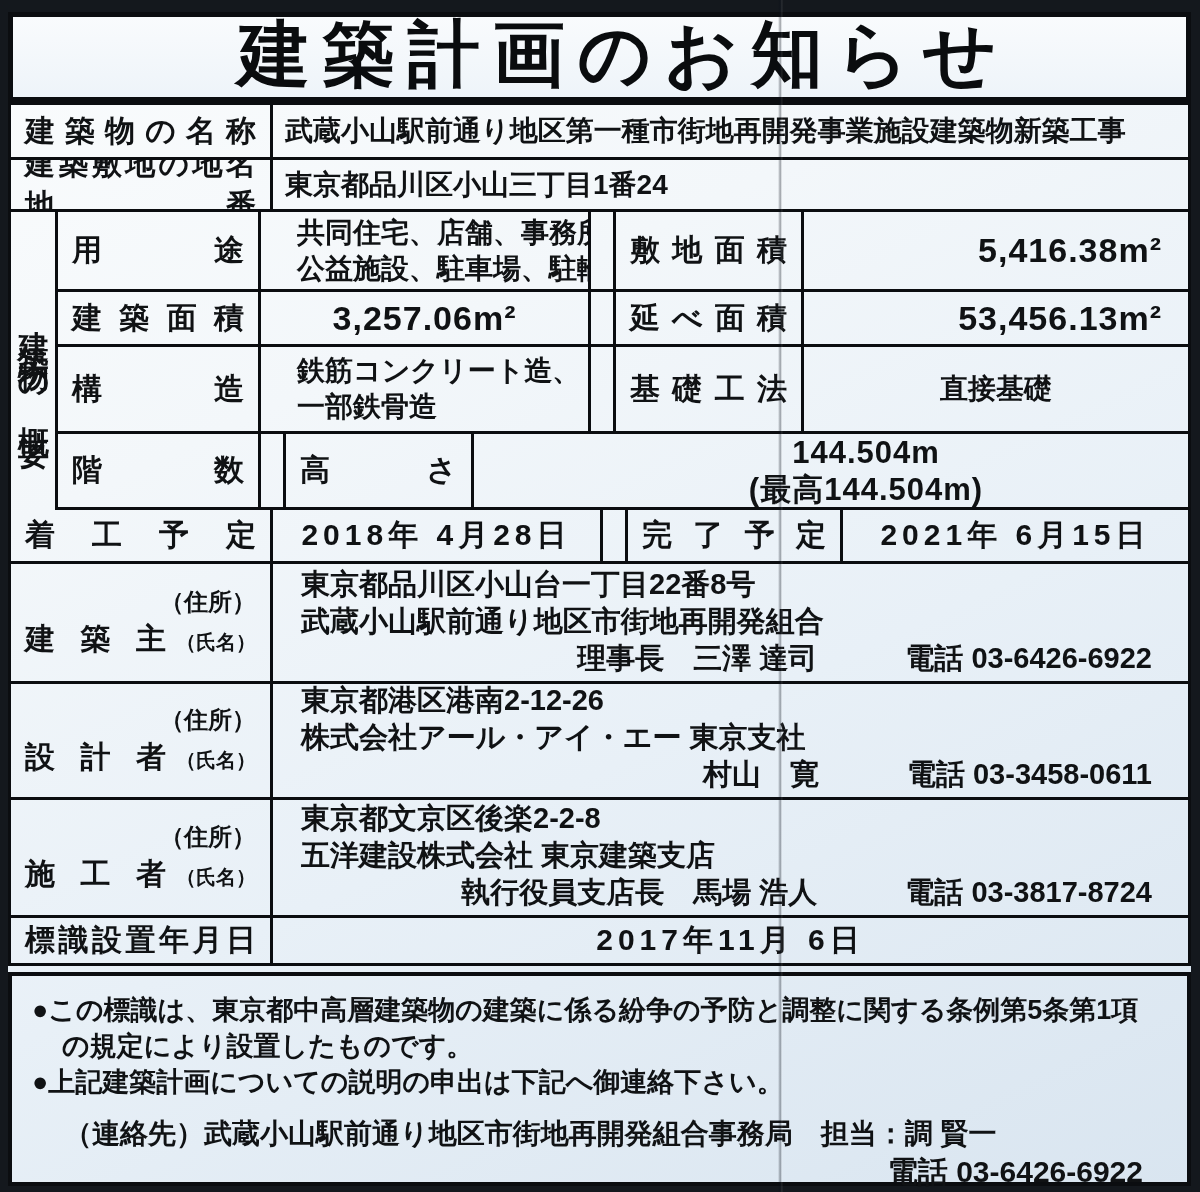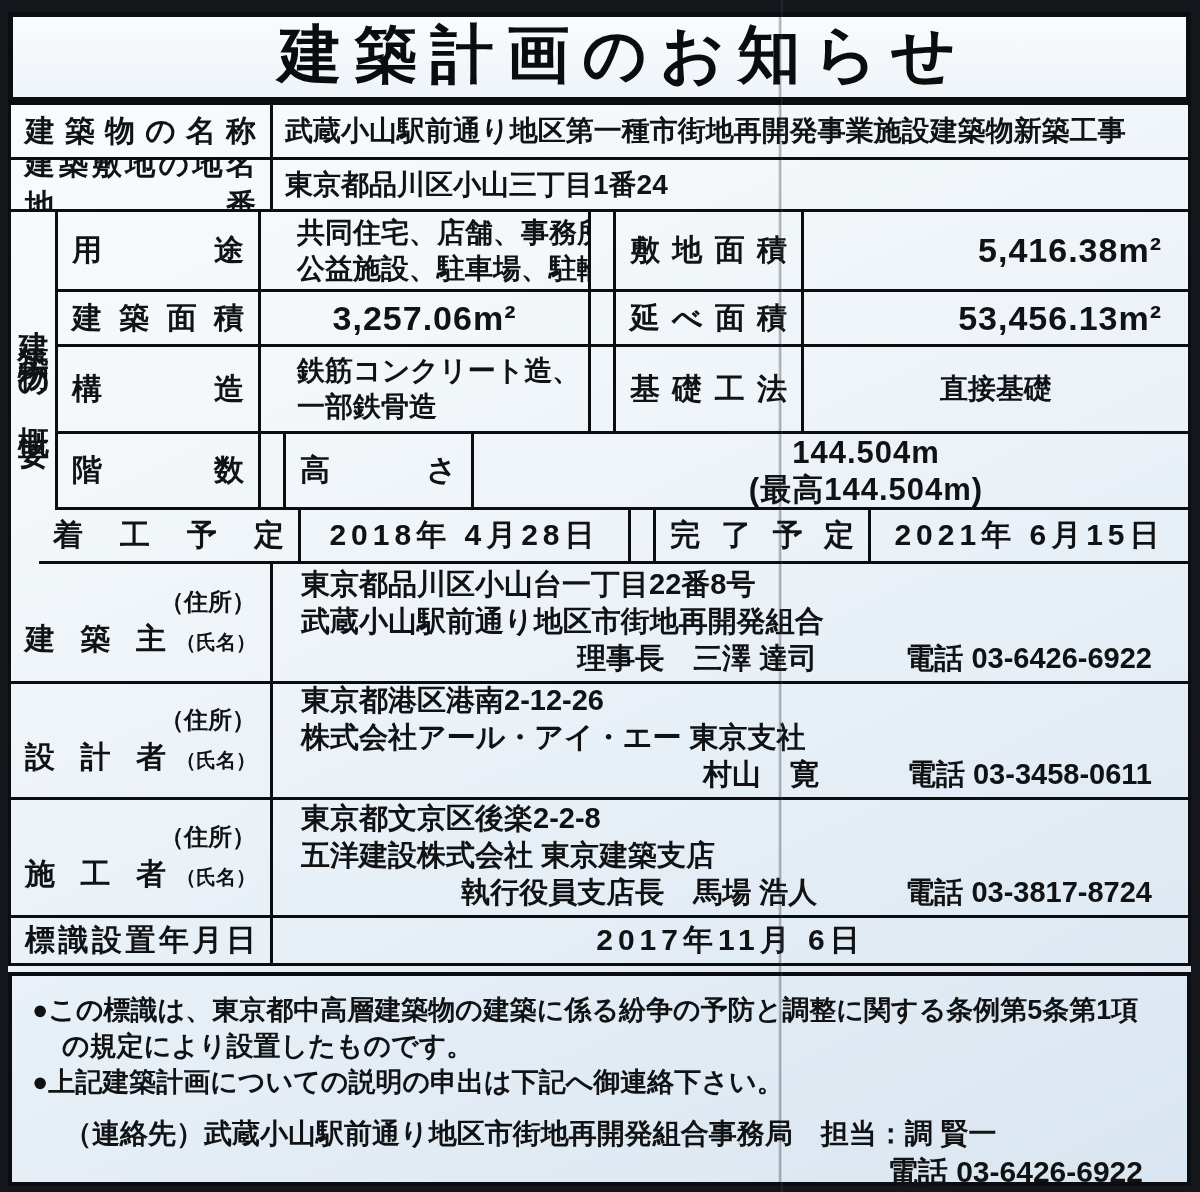--- a/index.html
+++ b/index.html
@@ -24,40 +24,40 @@
     position:absolute;left:778px;top:0;width:5px;height:1192px;z-index:6;pointer-events:none;
     background:linear-gradient(to right,rgba(0,0,0,0) 0%,rgba(8,14,24,0.38) 45%,rgba(255,255,255,0.10) 80%,rgba(0,0,0,0) 100%);
   }
   .title-box{
     position:absolute;left:0;top:0;width:1183px;height:90px;
     border:5px solid var(--line);box-sizing:border-box;
     display:flex;align-items:center;justify-content:center;
     background:linear-gradient(180deg,#f9fbfd 0%,#eef4f9 100%);
   }
   .title-box span{
-    font-size:63px;font-weight:bold;letter-spacing:13px;color:#0a0c0e;
+    font-size:72px;font-weight:bold;letter-spacing:13px;color:#0a0c0e;
     white-space:nowrap;transform:translateY(-2px);margin-left:48px;
   }
   .ntable{
     position:absolute;left:0;top:90px;width:1183px;
     border:3px solid var(--line);box-sizing:border-box;
     display:flex;flex-direction:column;
   }
   .row{display:flex;border-bottom:3px solid var(--line);box-sizing:border-box;}
   .row:last-child{border-bottom:none;}
   .cell{box-sizing:border-box;border-right:3px solid var(--line);display:flex;align-items:center;overflow:hidden;}
   .cell.last{border-right:none;}
   .flex1{flex:1;}
   .jl{display:block;width:100%;text-align:justify;text-align-last:justify;}
   .lab{font-size:30px;font-weight:bold;padding:0 14px;}
   .val-left{font-size:28px;font-weight:bold;padding:0 12px;white-space:nowrap;}
   .center{justify-content:center;text-align:center;}
   .r-name{height:55px;}
   .r-addr{height:52px;}
-  .r-sched{height:54px;margin-left:28px;}
+  .r-sched{height:54px;}
   .r-owner{height:120px;}
   .r-designer{height:116px;}
   .r-contractor{height:118px;}
   .r-signdate{height:45px;}
   .w-label{width:262px;}
   .w-lval{width:330px;}
   .w-spacer{width:25px;}
   .w-rlabel{width:188px;}
   .w-rlabel2{width:215px;}
   .spacer{border-right:3px solid var(--line);}

